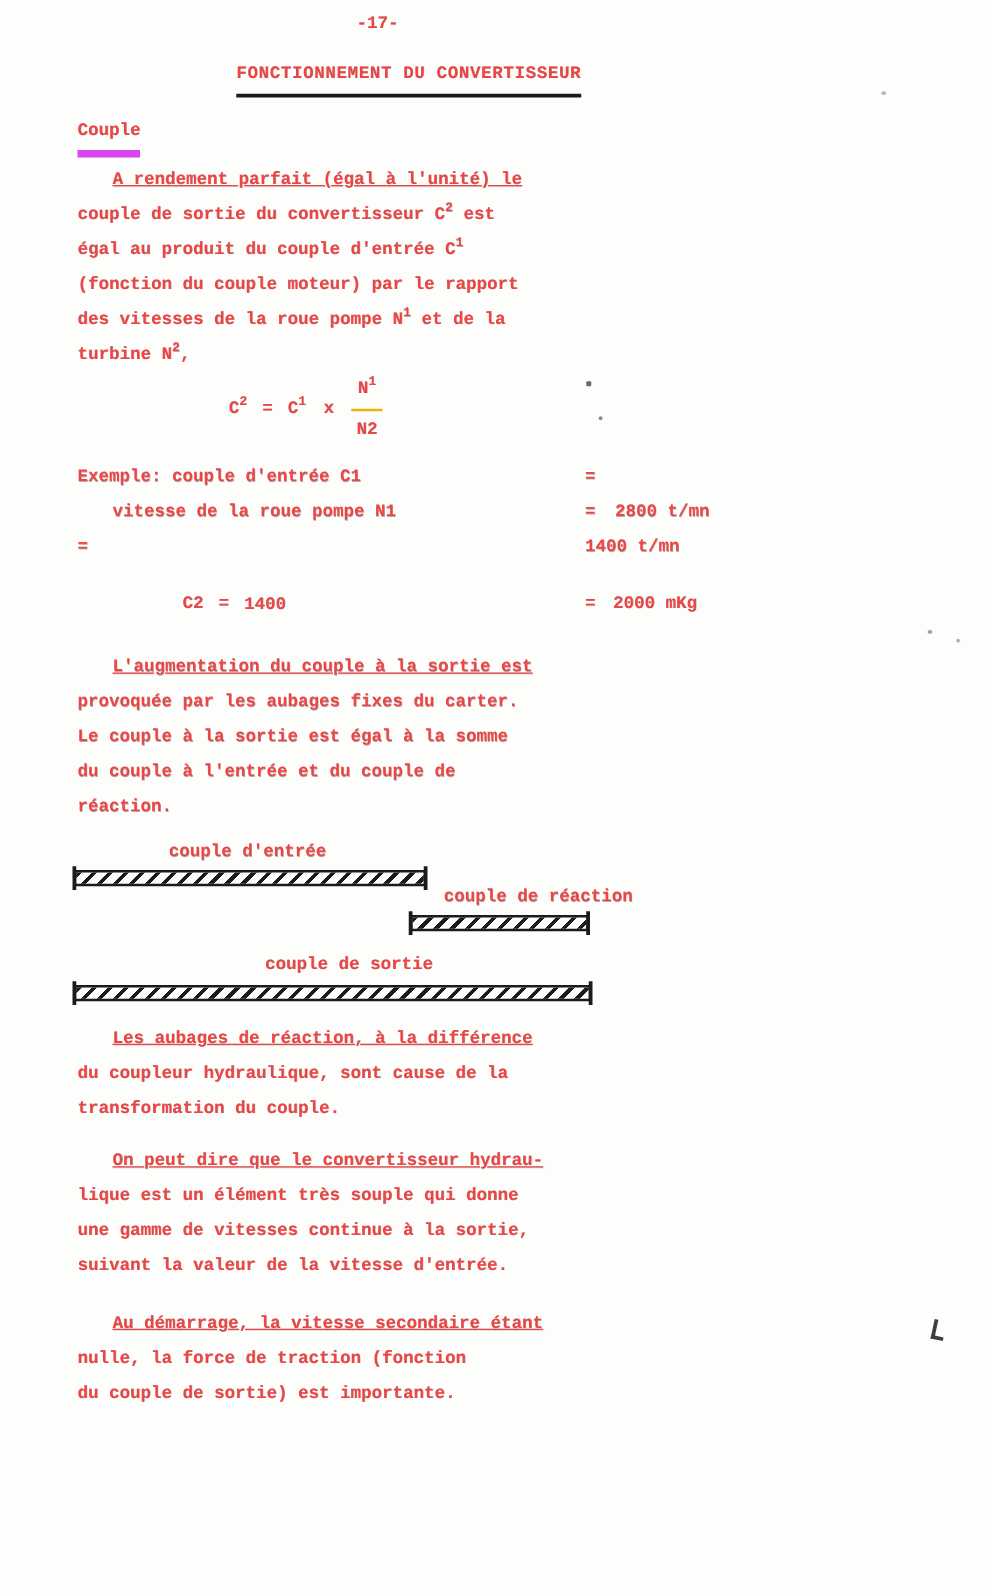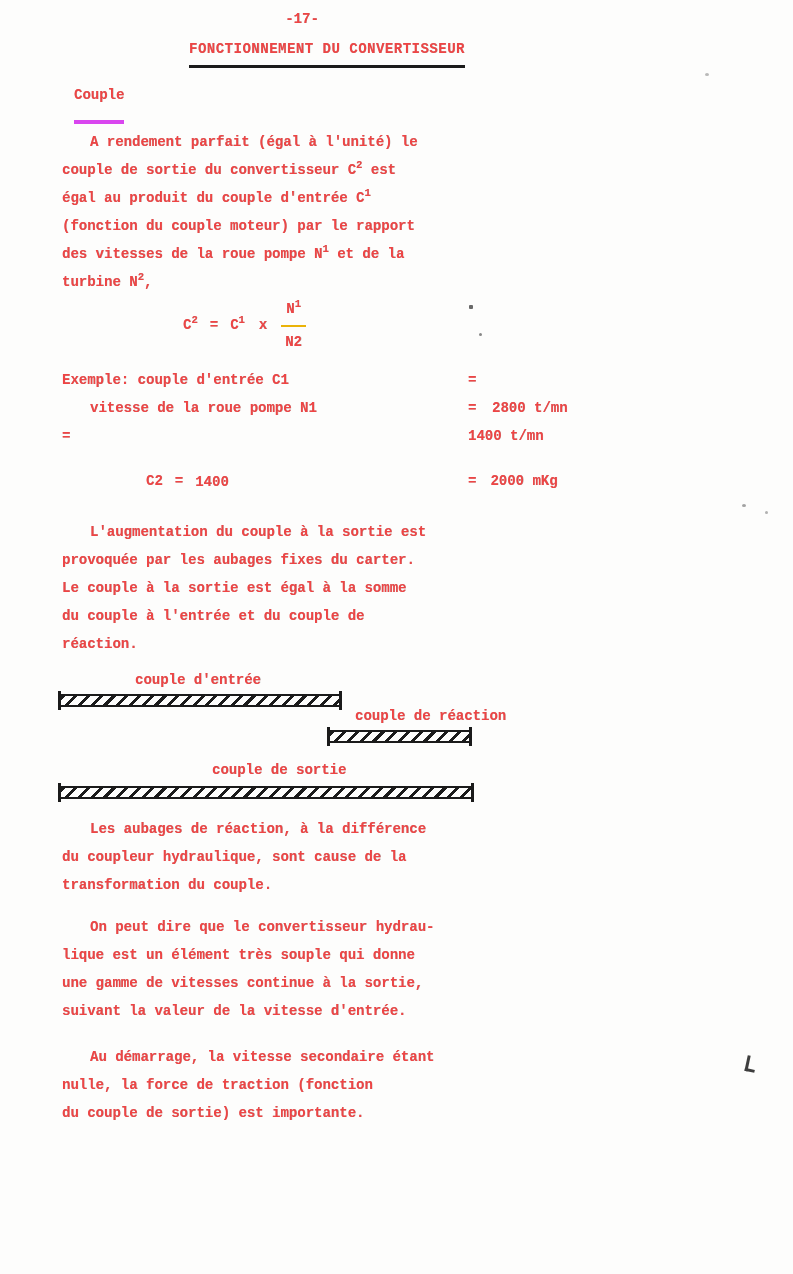--- a/index.html
+++ b/index.html
@@ -10,28 +10,28 @@
     overflow:hidden;
     box-sizing:border-box;
     padding:6px 0 0 62px;
     font-family:"Liberation Mono","DejaVu Sans Mono",monospace;
     font-weight:bold;
     color:#ef4444;
     font-size:14px;
     text-shadow:0.3px 0.3px 0.5px rgba(25,25,25,0.35);
   }
   .pagenum-wrap{width:480px;text-align:center;line-height:26px;}
-  .title-wrap{width:530px;text-align:center;margin-top:2px;line-height:30px;}
+  .title-wrap{width:530px;text-align:center;margin-top:12px;line-height:30px;}
   .doc-title{display:inline-block;border-bottom:3px solid #1b1b1b;padding-bottom:1px;letter-spacing:0.5px;}
   .sec-heading-wrap{margin-top:14px;line-height:27px;}
-  .sec-heading{display:inline-block;border-bottom:4px solid #d946ef;padding-bottom:11px;margin-left:12px;}
+  .sec-heading{display:inline-block;border-bottom:6px solid #d946ef;padding-bottom:1px;}
   .para{margin:0;}
   .p1{margin-top:4px;}
   .ln{height:28px;line-height:28px;white-space:pre;}
-  .indent{padding-left:28px;}
+  .indent{padding-left:28px;text-decoration:underline;}
   .sup{font-size:0.75em;position:relative;top:-0.55em;}
   
   .formula{display:flex;align-items:center;margin-left:121px;height:58px;}
   .f-eq{margin:0 12px;}
   .f-times{margin:0 14px;}
   .frac{display:inline-block;text-align:center;vertical-align:middle;}
   .frac .num{display:block;border-bottom:2px solid #eab308;padding:0 5px 2px;line-height:26px;}
   .frac .den{display:block;padding-top:2px;line-height:26px;}
   
   .example{margin-top:12px;}

